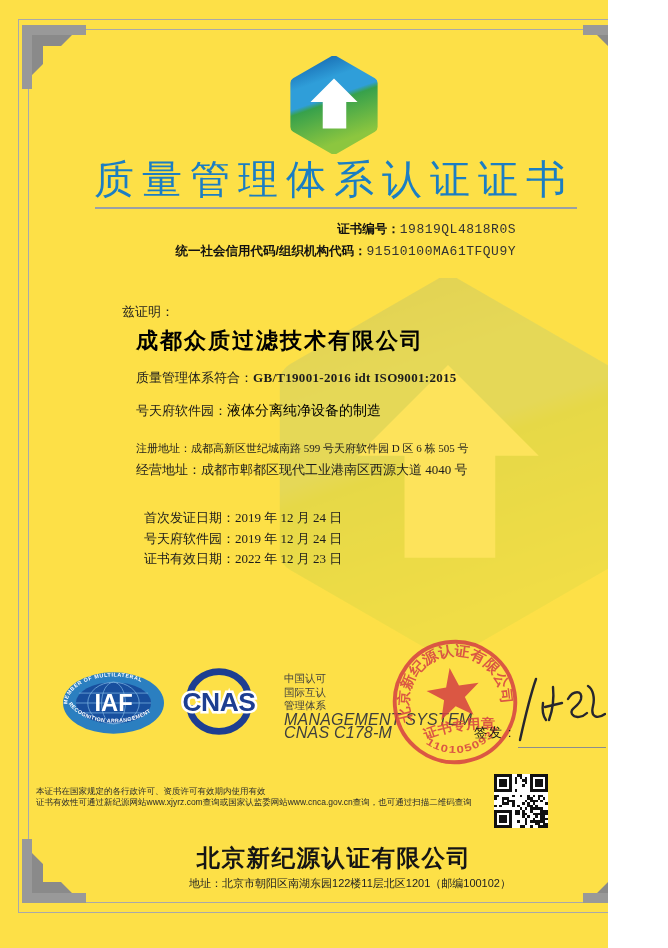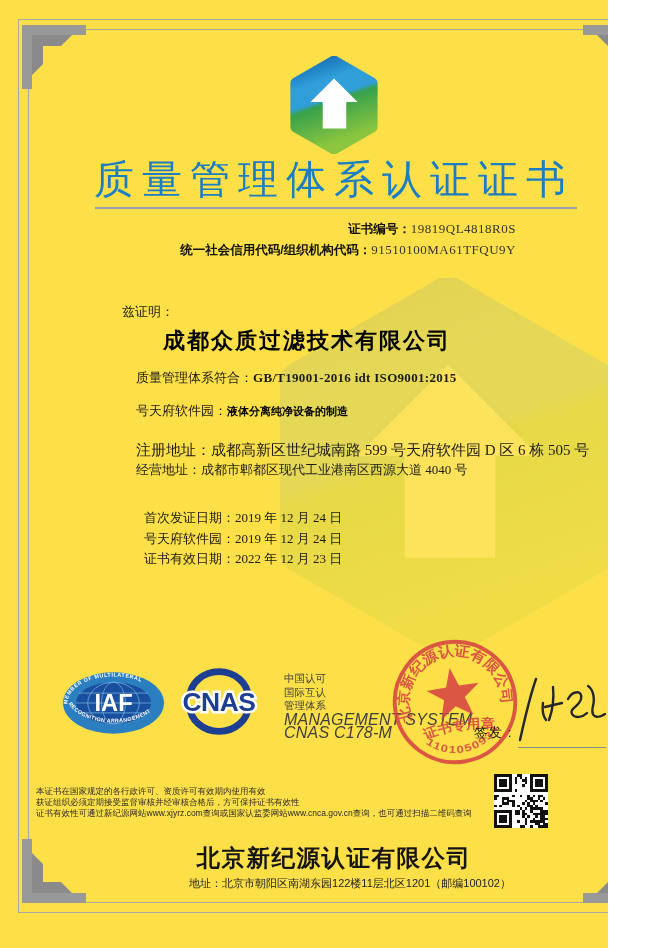--- a/index.html
+++ b/index.html
@@ -1,52 +1,52 @@
 <!DOCTYPE html>
 <html><head>
 <meta charset="utf-8">
 <style>
   html,body{margin:0;padding:0;background:#ffffff;}
   .page{position:relative;width:608px;height:948px;background:#fde047;overflow:hidden;
         font-family:"Liberation Sans",sans-serif;color:#1c1c1c;}
   .abs{position:absolute;}
   .serif{font-family:"Liberation Serif",serif;}
-  .sans{font-family:"Liberation Sans",sans-serif;margin-left:27px;}
+  .sans{font-family:"Liberation Sans",sans-serif;}
 
   
   .frame-rect{position:absolute;border:1px solid #a9a9a9;}
   .rect-a{left:18px;top:19px;width:631px;height:892px;}
   .rect-b{left:28px;top:29px;width:611px;height:872px;}
   .corner{position:absolute;width:64px;height:64px;}
   .corner.tl{left:22px;top:25px;}
   .corner.tr{left:583px;top:25px;transform:rotate(90deg);}
   .corner.br{left:583px;top:839px;transform:rotate(180deg);}
   .corner.bl{left:22px;top:839px;transform:rotate(270deg);}
 
   
   .logo-top{left:282px;top:56px;width:104px;height:98px;}
   .title{left:0;top:156px;width:668px;text-align:center;font-size:40px;line-height:46px;
          letter-spacing:8px;font-weight:500;color:#1b7ec3;}
   .divider{left:95px;top:207px;width:482px;height:2px;background:#9aa0a6;}
   .certnos{right:92px;top:218px;text-align:right;line-height:20px;white-space:nowrap;}
   .certnos .lbl{font-weight:bold;font-size:12.5px;color:#111;}
-  .certnos .val{font-family:Liberation Serif, serif;font-size:13px;color:#333;letter-spacing:.5px;}
+  .certnos .val{font-family:Liberation Mono, monospace;font-size:13px;color:#333;letter-spacing:.5px;}
 
   
   .watermark{left:248px;top:278px;width:400px;height:378px;opacity:.11;}
 
   
   .line{position:absolute;white-space:nowrap;}
   .intro{left:122px;top:303px;font-size:13px;}
   .company{left:136px;top:326px;font-size:22px;font-weight:bold;letter-spacing:2px;color:#000;}
   .standard{left:136px;top:369px;font-size:13px;}
   .standard .v{font-weight:bold;letter-spacing:.3px;}
   .scope{left:136px;top:402px;font-size:13px;}
-  .scope .v{font-family:"Liberation Sans",sans-serif;font-weight:bold;font-size:11px;color:#000;}
-  .addr1{left:136px;top:441px;font-size:15px;}
+  .scope .v{font-family:"Liberation Sans",sans-serif;font-weight:normal;font-size:14px;color:#000;}
+  .addr1{left:136px;top:441px;font-size:11px;}
   .addr2{left:136px;top:461px;font-size:13px;}
   .dates{left:136px;top:508px;font-size:13px;line-height:20.5px;margin-left:8px;}
 
   
   .iaf{left:62px;top:671px;width:103px;height:64px;}
   .cnas{left:172px;top:667px;width:94px;height:68px;}
   .cnas-block{left:284px;top:672px;font-size:10.5px;line-height:13.6px;color:#3e3e3e;}
   .cnas-block .en{font-size:16px;letter-spacing:.2px;font-style:italic;}
 
   
@@ -209,21 +209,20 @@
       <path d="M33,31 l17,-4"></path>
       <path d="M56,23 c5,-9 15,-9 13,0 c-2,8 -12,9 -9,15 c3,5 11,3 15,-1"></path>
       <path d="M76,10 c5,3 7,12 5,20 c-3,12 5,13 12,8"></path>
     </g>
   </svg>
   <div class="abs sig-label">签发 :</div>
   <div class="abs sig-line"></div>
 
   <div class="abs fineprint">
     <div>本证书在国家规定的各行政许可、资质许可有效期内使用有效</div>
-    <div>获证组织必须定期接受监督审核并经审核合格后，方可保持证书有效性</div>
     <div>证书有效性可通过新纪源网站www.xjyrz.com查询或国家认监委网站www.cnca.gov.cn查询，也可通过扫描二维码查询</div>
   </div>
 
   <svg class="abs qr" viewBox="0 0 21 21" shape-rendering="crispEdges">
     <rect x="0" y="0" width="21" height="21" fill="#ffffff"></rect>
     <g id="qr-mods" fill="#111111">
         <rect x="0" y="0" width="7" height="7"></rect>
         <rect x="1" y="1" width="5" height="5" fill="#ffffff"></rect>
         <rect x="2" y="2" width="3" height="3"></rect>
         <rect x="14" y="0" width="7" height="7"></rect>

